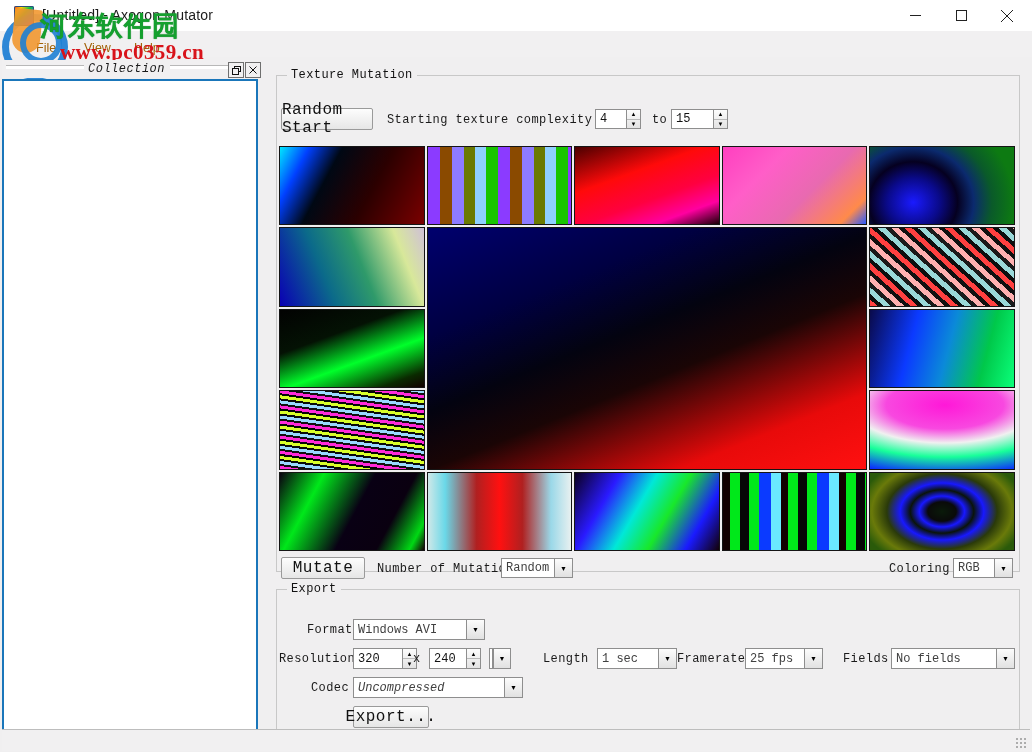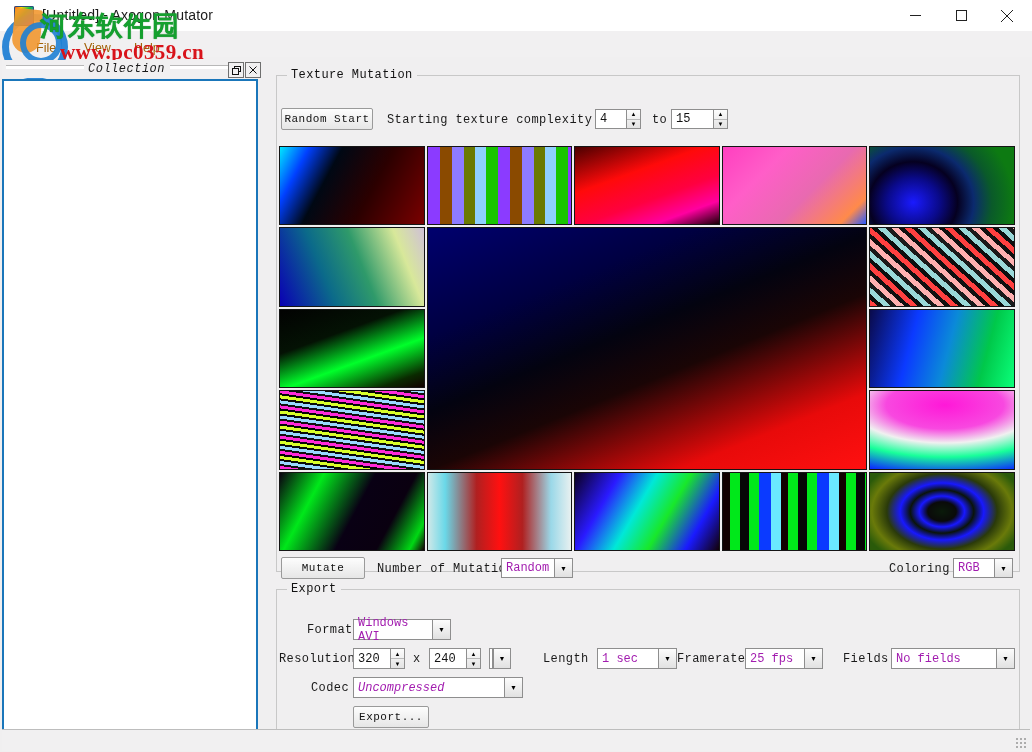--- a/index.html
+++ b/index.html
@@ -65,34 +65,34 @@
   .right{position:absolute;left:266px;top:62px;width:756px;height:672px;}
 
   fieldset.grp{position:absolute;margin:0;padding:0;border:1px solid #c8c8c8;background:transparent;}
   fieldset.grp > legend{margin-left:10px;padding:0 4px;font-family:"Liberation Mono",monospace;
     font-size:12px;color:#111;letter-spacing:.4px;}
   #grp-texture{left:10px;top:6px;width:742px;height:502px;}
   #grp-export{left:10px;top:520px;width:742px;height:148px;}
 
   
   .btn{background:linear-gradient(#fdfdfd,#e6e6e6);border:1px solid #9a9a9a;border-radius:2px;
-    font-family:"Liberation Mono",monospace;font-size:11px;color:#111;letter-spacing:.5px;
+    font-family:"Liberation Mono",monospace;font-size:16px;color:#111;letter-spacing:.5px;
     display:flex;align-items:center;justify-content:center;box-sizing:border-box;}
   .lbl{font-family:"Liberation Mono",monospace;font-size:12px;color:#1a1a1a;letter-spacing:.4px;
     white-space:nowrap;}
   .tbox{background:#fff;border:1px solid #8e8e8e;box-sizing:border-box;
     font-family:"Liberation Mono",monospace;font-size:12px;color:#111;
     display:flex;align-items:center;padding-left:4px;}
   .spin{width:14px;border:1px solid #8e8e8e;border-left:none;box-sizing:border-box;
     background:linear-gradient(#fcfcfc,#e3e3e3);display:flex;flex-direction:column;}
   .spin span{flex:1;display:flex;align-items:center;justify-content:center;font-size:6px;line-height:1;}
   .spin span:first-child{border-bottom:1px solid #b9b9b9;}
   .combo{display:flex;box-sizing:border-box;}
   .combo .cv{flex:1;background:#fff;border:1px solid #8e8e8e;box-sizing:border-box;
-    font-family:"Liberation Mono",monospace;font-size:12px;color:#a21caf;
+    font-family:"Liberation Mono",monospace;font-size:12px;color:#404040;
     display:flex;align-items:center;padding-left:4px;}
   .combo .cb{width:18px;background:linear-gradient(#fcfcfc,#e1e1e1);border:1px solid #8e8e8e;
     border-left:none;box-sizing:border-box;display:flex;align-items:center;justify-content:center;font-size:7px;}
 
   
   .tgrid{position:absolute;left:2px;top:64px;width:736px;height:405px;
     display:grid;grid-template-columns:repeat(5,1fr);grid-template-rows:repeat(5,1fr);
     gap:2px;}
   .cell{border:1px solid #151515;box-sizing:border-box;overflow:hidden;position:relative;}
   .cell-big{grid-column:2 / span 3;grid-row:2 / span 3;}
@@ -229,29 +229,29 @@
       <div class="combo" style="position:absolute;left:676px;top:476px;width:60px;height:20px;">
         <div class="cv">RGB</div>
         <div class="cb">▼</div>
       </div>
     </fieldset>
 
     <fieldset class="grp" id="grp-export">
       <legend>Export</legend>
 
       <div class="lbl" style="position:absolute;left:30px;top:27px;">Format</div>
-      <div class="combo" style="position:absolute;left:76px;top:23px;width:98px;height:21px;">
+      <div class="combo" style="position:absolute;left:76px;top:23px;width:132px;height:21px;">
         <div class="cv">Windows AVI</div>
         <div class="cb">▼</div>
       </div>
 
       <div class="lbl" style="position:absolute;left:2px;top:56px;">Resolution</div>
 
       <div style="position:absolute;left:76px;top:52px;display:flex;">
-        <div class="tbox" style="width:38px;height:21px;text-align:right;">320</div>
+        <div class="tbox" style="width:50px;height:21px;text-align:right;">320</div>
         <div class="spin" style="height:21px;">
           <span>▲</span>
           <span>▼</span>
         </div>
       </div>
 
       <div class="lbl" style="position:absolute;left:136px;top:56px;">x</div>
 
       <div style="position:absolute;left:152px;top:52px;display:flex;">
         <div class="tbox" style="width:38px;height:21px;">240</div>

